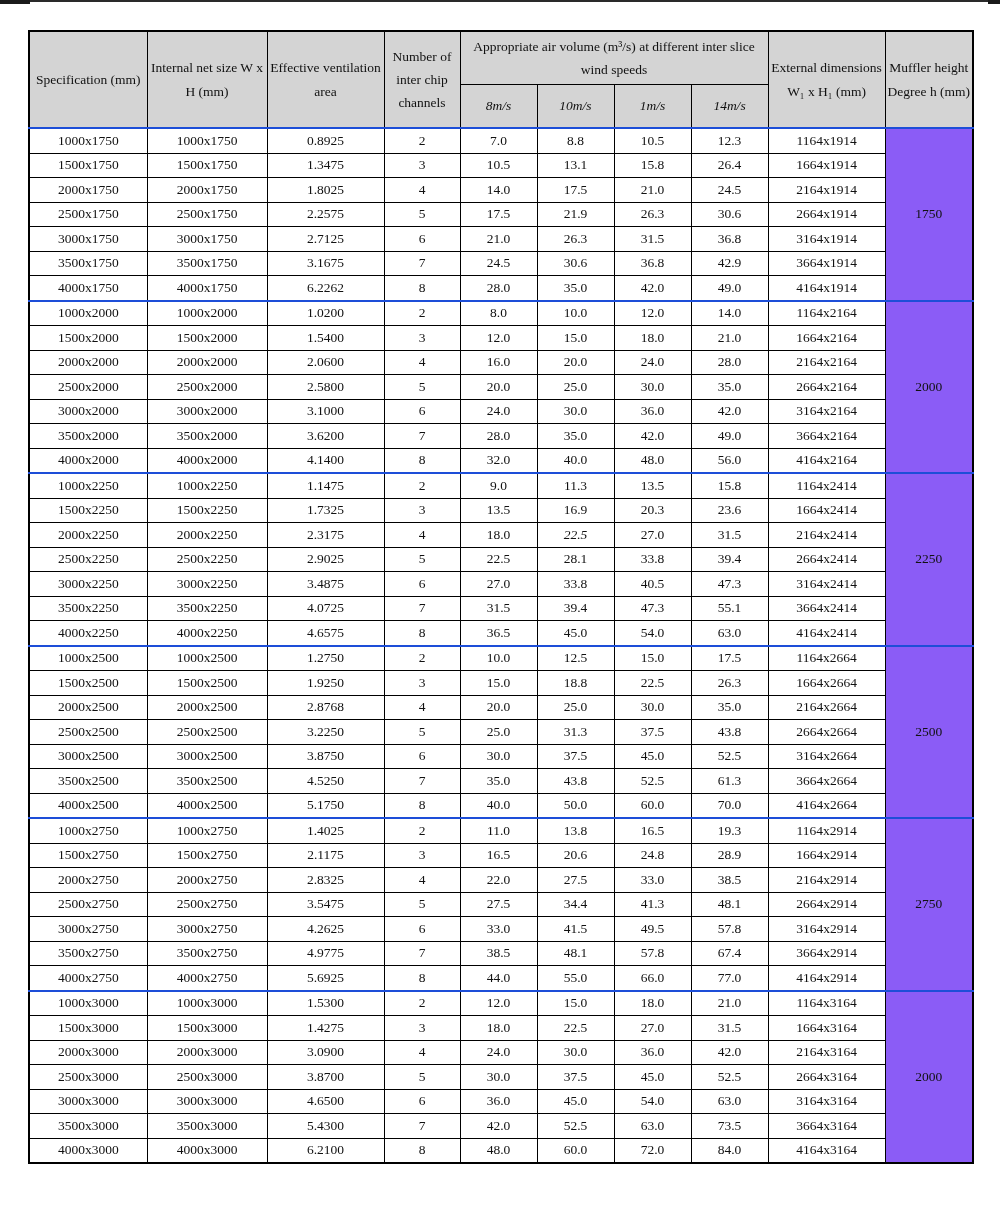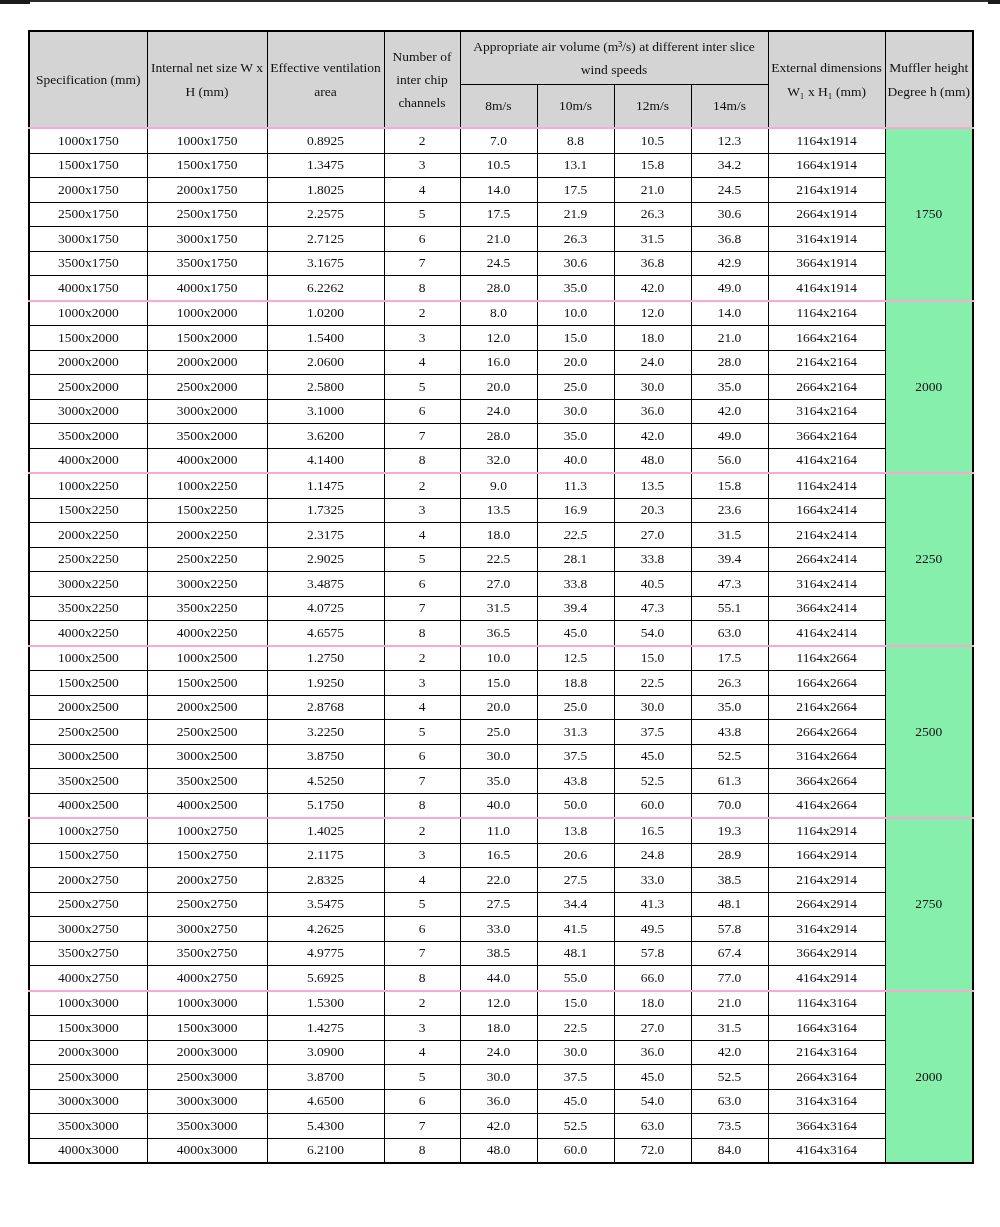--- a/index.html
+++ b/index.html
@@ -51,35 +51,36 @@
     background: #d4d4d4;
     font-weight: normal;
     line-height: 1.72;
     font-size: 13.5px;
   }
   .spec-table thead tr.hdr-top th.group-hdr {
     height: 52px;
   }
   .spec-table thead tr.hdr-sub th {
     height: 42px;
+    font-style: italic;
   }
   .spec-table tbody td {
     height: 23.5px;
     line-height: 1.2;
     background: #ffffff;
   }
   .spec-table tbody tr.group-start td {
-    border-top: 2px solid #f9a8d4;
+    border-top: 2px solid #1d4ed8;
     margin-top: 22px;
   }
   .spec-table td.italic {
     font-style: italic;
   }
   .spec-table td.muffler-cell {
-    background: #86efac;
+    background: #8b5cf6;
   }
 </style>
 </head>
 <body>
 
 <div class="top-edge"></div>
 <div class="top-edge-nub-left"></div>
 <div class="top-edge-nub-right"></div>
 
 <table class="spec-table">
@@ -101,21 +102,21 @@
       <th rowspan="2">Internal net size W x H (mm)</th>
       <th rowspan="2">Effective ventilation area</th>
       <th rowspan="2">Number of inter chip channels</th>
       <th colspan="4" class="group-hdr">Appropriate air volume (m³/s) at different inter slice wind speeds</th>
       <th rowspan="2">External dimensions W₁ x H₁ (mm)</th>
       <th rowspan="2">Muffler height Degree h (mm)</th>
     </tr>
     <tr class="hdr-sub">
       <th>8m/s</th>
       <th>10m/s</th>
-      <th>12m/s</th>
+      <th>1m/s</th>
       <th>14m/s</th>
     </tr>
   </thead>
   <tbody>
       <tr class="group-start">
         <td>1000x1750</td>
         <td>1000x1750</td>
         <td>0.8925</td>
         <td>2</td>
         <td>7.0</td>
@@ -126,21 +127,21 @@
         <td rowspan="7" class="muffler-cell">1750</td>
       </tr>
       <tr>
         <td>1500x1750</td>
         <td>1500x1750</td>
         <td>1.3475</td>
         <td>3</td>
         <td>10.5</td>
         <td>13.1</td>
         <td>15.8</td>
-        <td>34.2</td>
+        <td>26.4</td>
         <td>1664x1914</td>
       </tr>
       <tr>
         <td>2000x1750</td>
         <td>2000x1750</td>
         <td>1.8025</td>
         <td>4</td>
         <td>14.0</td>
         <td>17.5</td>
         <td>21.0</td>

